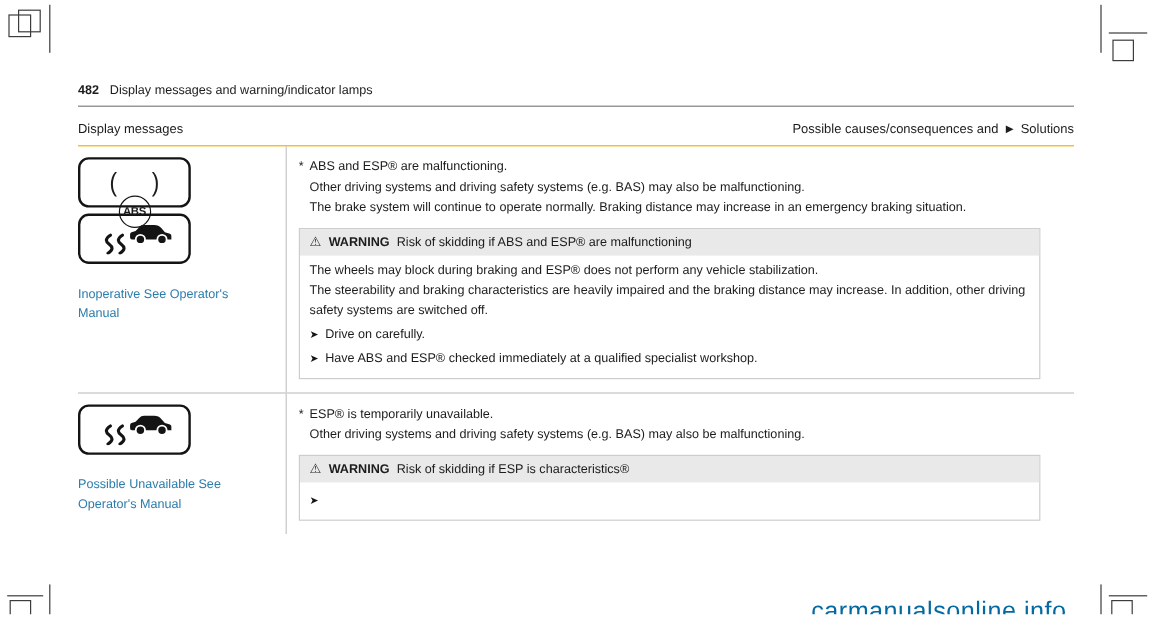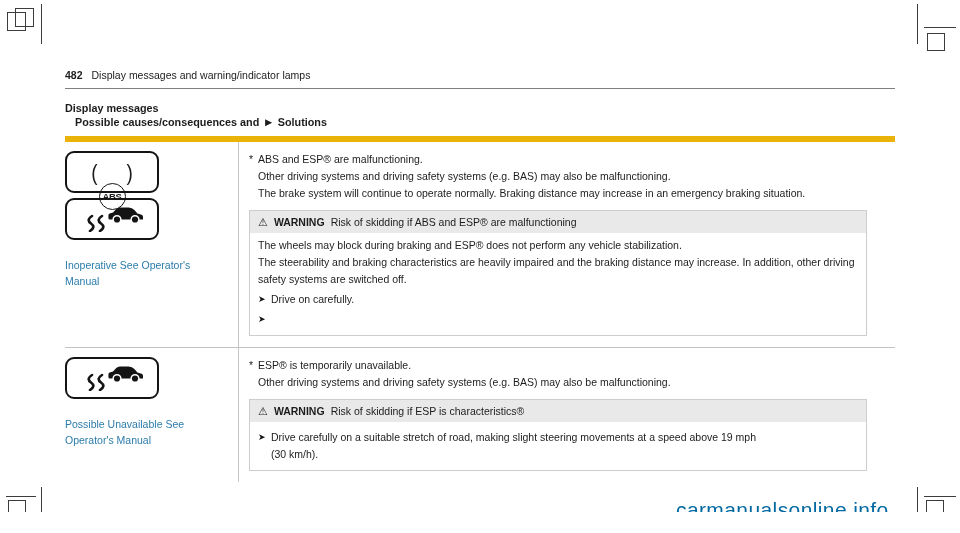--- a/index.html
+++ b/index.html
@@ -12,23 +12,23 @@
   .cm-line { background:#3c3c3c; }
   .cm-sq { border:1px solid #3c3c3c; background:transparent; }
   
   .running-head {
     position:absolute; left:65px; top:69px; width:830px;
     border-bottom:1px solid #7f7f7f; padding-bottom:6px; font-size:10.5px; line-height:13px;
   }
   .pagenum { font-weight:bold; margin-right:9px; }
   
   .doc-table { position:absolute; left:65px; top:95px; width:830px; }
-  .thead { display:flex; border-bottom:6px solid #eab308; padding:6px 0 6px; font-weight:bold; font-size:10.8px; line-height:14px;flex-direction:column; }
+  .thead { display:flex; border-bottom:1px solid #eab308; padding:6px 0 6px; font-weight:normal; font-size:10.8px; line-height:14px; }
   .thead .cell-left { width:167px; flex:none; }
-  .thead .cell-right { flex:1; padding-left:10px; }
+  .thead .cell-right { flex:1; padding-left:10px;text-align:right; }
   .th-arrow { font-size:8.5px; margin:0 3px; position:relative; top:-1px; }
   .trow { display:flex; }
   .trow.sep { border-bottom:1px solid #c3c3c3; }
   .cell-left { width:167px; flex:none; }
   .trow .cell-left { border-right:1px solid #c6c6c6; padding:9px 6px 10px 0; }
   .trow .cell-right { flex:1; padding:9px 28px 11px 10px; }
   
   .para { font-size:10.5px; line-height:17px; }
   .bullet-line { display:flex; }
   .bullet-line .b { flex:none; width:9px; }
@@ -124,20 +124,21 @@
           </div>
           <div class="warnbody">
             <div class="para">The wheels may block during braking and ESP® does not perform any vehicle stabilization.</div>
             <div class="para">The steerability and braking characteristics are heavily impaired and the braking distance may increase. In addition, other driving safety systems are switched off.</div>
             <div class="action">
               <span class="aarrow">➤</span>
               <span class="para atext">Drive on carefully.</span>
             </div>
             <div class="action">
               <span class="aarrow">➤</span>
+              <span class="para atext">Have ABS and ESP® checked immediately at a qualified specialist workshop.</span>
             </div>
           </div>
         </div>
       </div>
     </div>
 
     <div class="trow">
       <div class="cell-left">
         <div class="lamp">
           <svg width="62" height="26" viewBox="0 0 62 26">
@@ -159,22 +160,20 @@
 
         <div class="warnbox">
           <div class="warntitle">
             <span class="wicon">⚠</span>
             <span class="wlabel">WARNING</span>
             <span class="wtext">Risk of skidding if ESP is characteristics®</span>
           </div>
           <div class="warnbody">
             <div class="action">
               <span class="aarrow">➤</span>
-              <span class="para atext">Drive carefully on a suitable stretch of road, making slight steering movements at a speed above 19 mph
-(30 km/h).</span>
             </div>
           </div>
         </div>
       </div>
     </div>
 
   </div>
 
   <div class="watermark">carmanualsonline.info</div>
 

